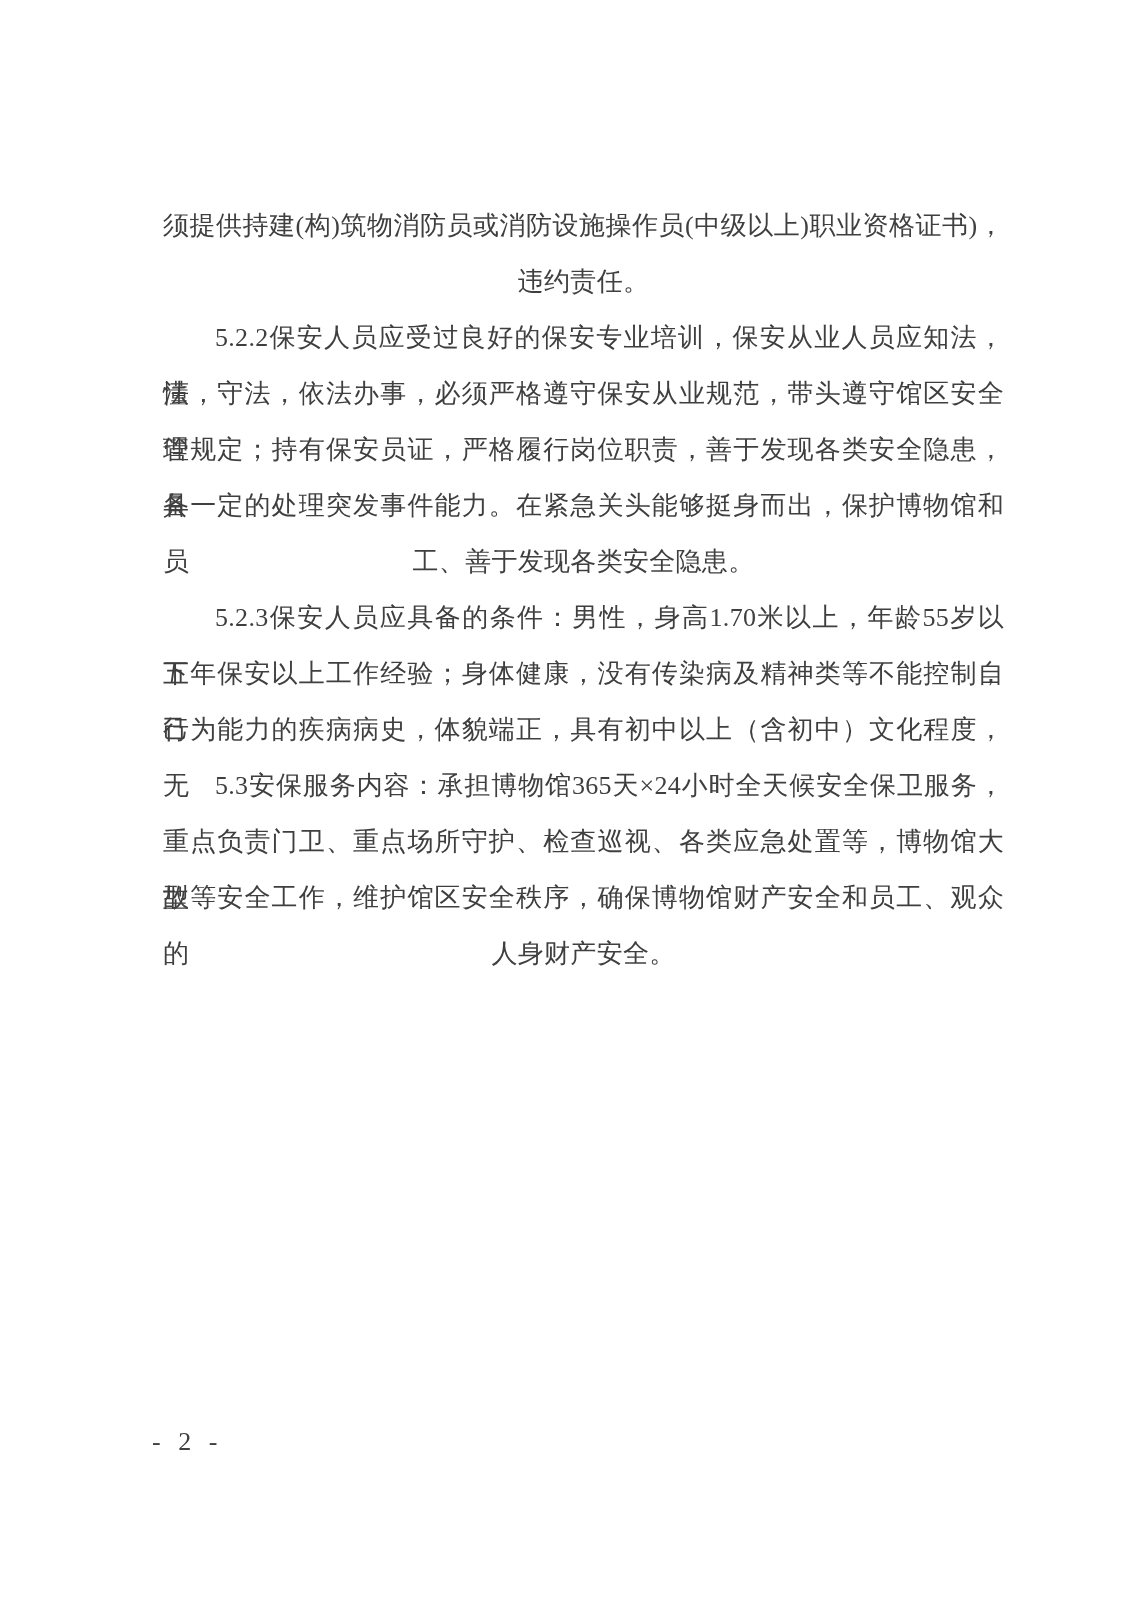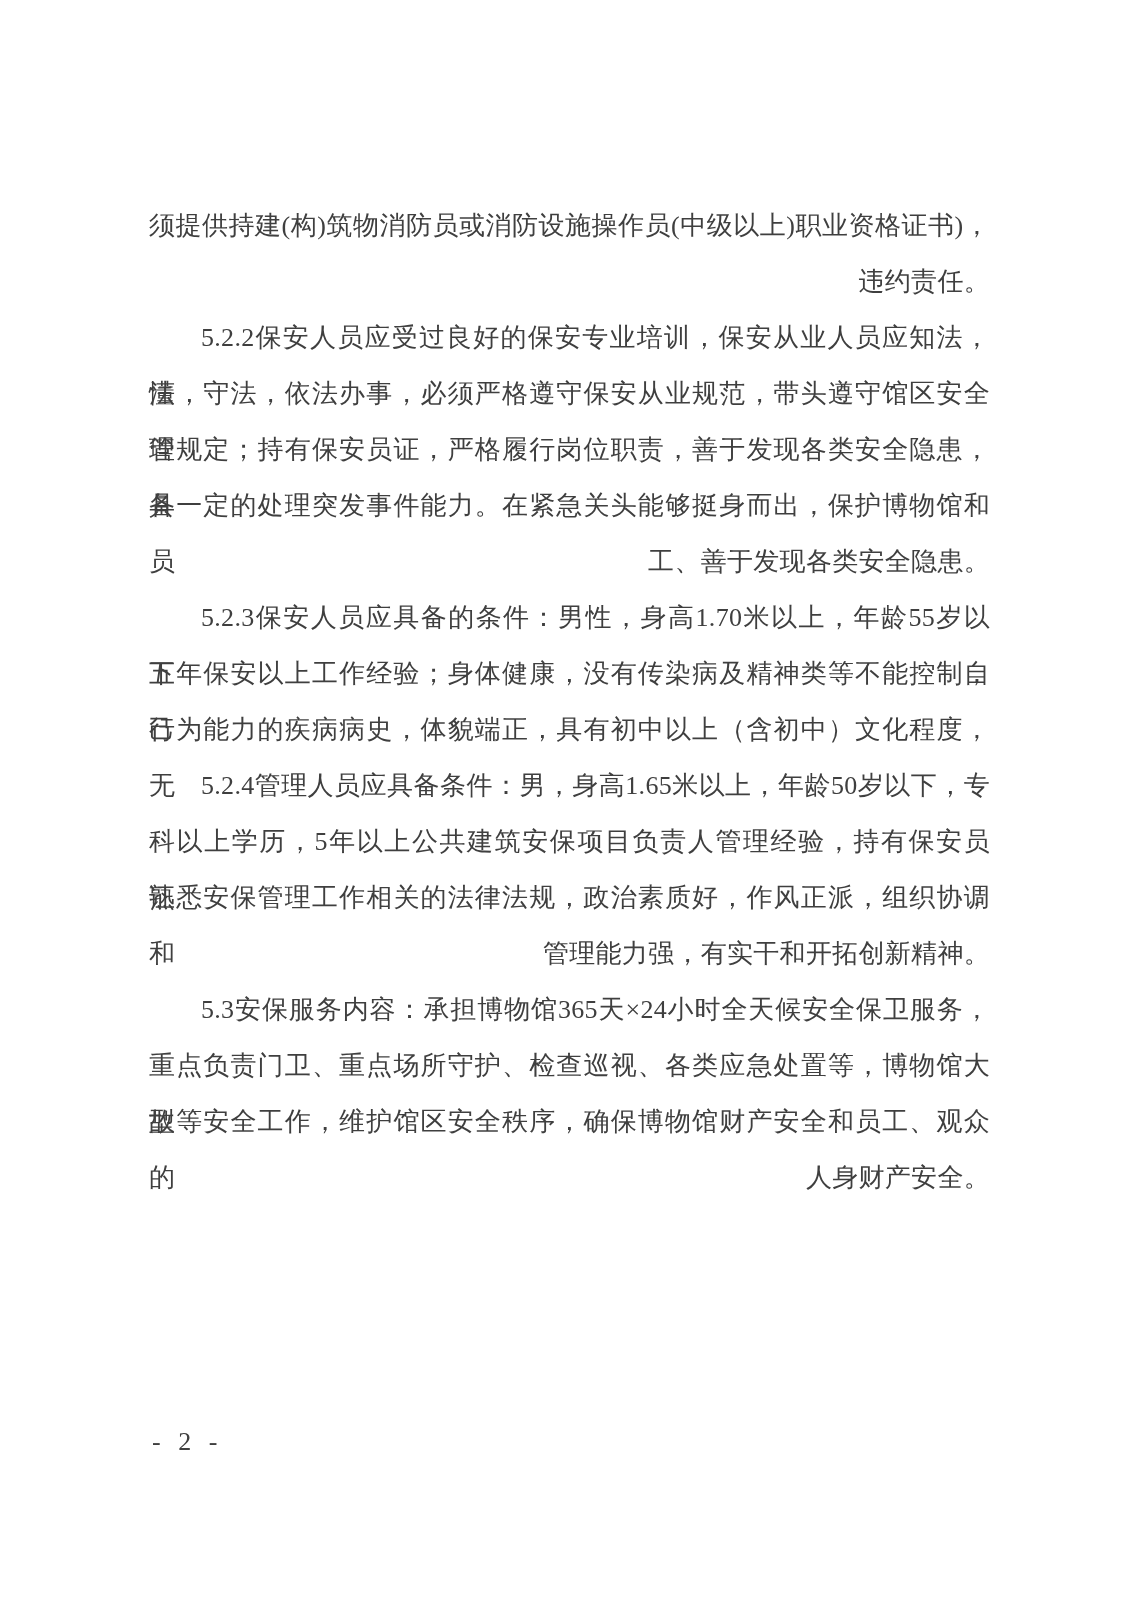--- a/index.html
+++ b/index.html
@@ -11,33 +11,33 @@
     position: relative;
     width: 1131px;
     height: 1600px;
     background: #ffffff;
     overflow: hidden;
     font-family: "Liberation Serif", "DejaVu Serif", serif;
     color: #3f3f3f;
   }
   .doc-body {
     position: absolute;
-    left: 149px;
+    left: 163px;
     top: 198px;
     width: 841px;
   }
   .paragraph {
     margin: 0;
     padding: 0;
   }
   .line {
     height: 56px;
     line-height: 56px;
     font-size: 26px;
-    text-align: right;
+    text-align: center;
     letter-spacing: 0.3px;
   }
   .line.fill {
     text-align: justify;
     text-align-last: justify;
     text-justify: inter-character;
   }
   .line.indent {
     text-indent: 52px;
   }
@@ -67,26 +67,20 @@
         <div class="line fill">理规定；持有保安员证，严格履行岗位职责，善于发现各类安全隐患，具</div>
         <div class="line fill">备一定的处理突发事件能力。在紧急关头能够挺身而出，保护博物馆和员</div>
         <div class="line">工、善于发现各类安全隐患。</div>
       </div>
       <div class="paragraph">
         <div class="line indent fill">5.2.3保安人员应具备的条件：男性，身高1.70米以上，年龄55岁以下，</div>
         <div class="line fill">五年保安以上工作经验；身体健康，没有传染病及精神类等不能控制自己</div>
         <div class="line fill">行为能力的疾病病史，体貌端正，具有初中以上（含初中）文化程度，无</div>
       </div>
       <div class="paragraph">
-        <div class="line indent fill">5.2.4管理人员应具备条件：男，身高1.65米以上，年龄50岁以下，专</div>
-        <div class="line fill">科以上学历，5年以上公共建筑安保项目负责人管理经验，持有保安员证，</div>
-        <div class="line fill">熟悉安保管理工作相关的法律法规，政治素质好，作风正派，组织协调和</div>
-        <div class="line">管理能力强，有实干和开拓创新精神。</div>
-      </div>
-      <div class="paragraph">
         <div class="line indent fill">5.3安保服务内容：承担博物馆365天×24小时全天候安全保卫服务，</div>
         <div class="line fill">重点负责门卫、重点场所守护、检查巡视、各类应急处置等，博物馆大型</div>
         <div class="line fill">故等安全工作，维护馆区安全秩序，确保博物馆财产安全和员工、观众的</div>
         <div class="line">人身财产安全。</div>
       </div>
     </div>
   <div class="page-number">- 2 -</div>
 </div>
 
 </body></html>

